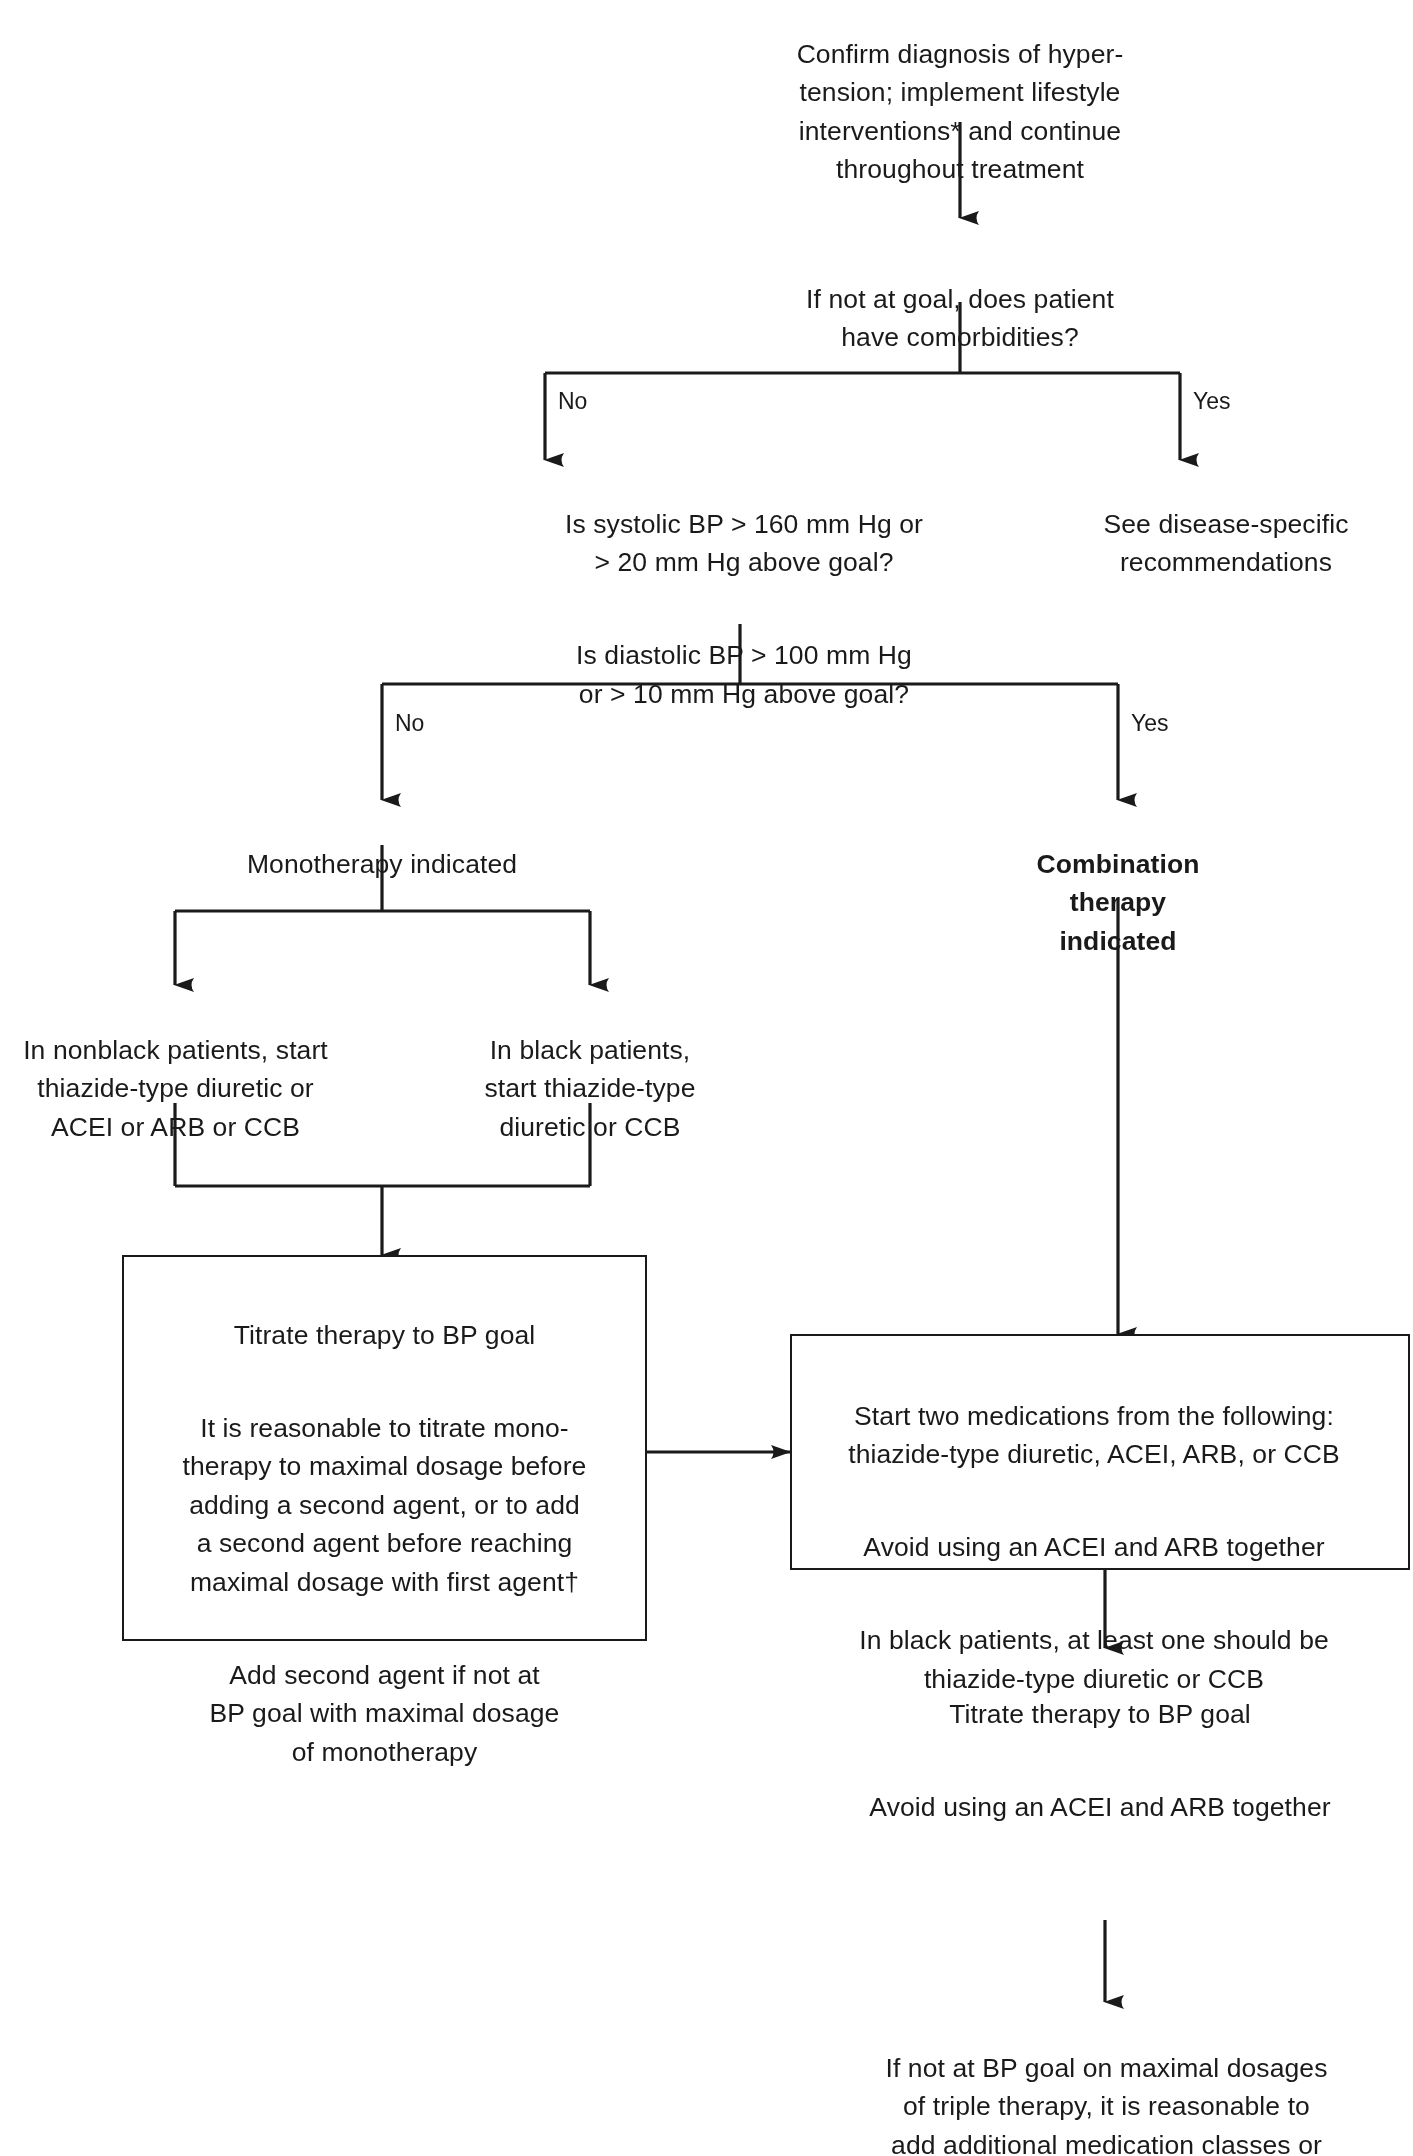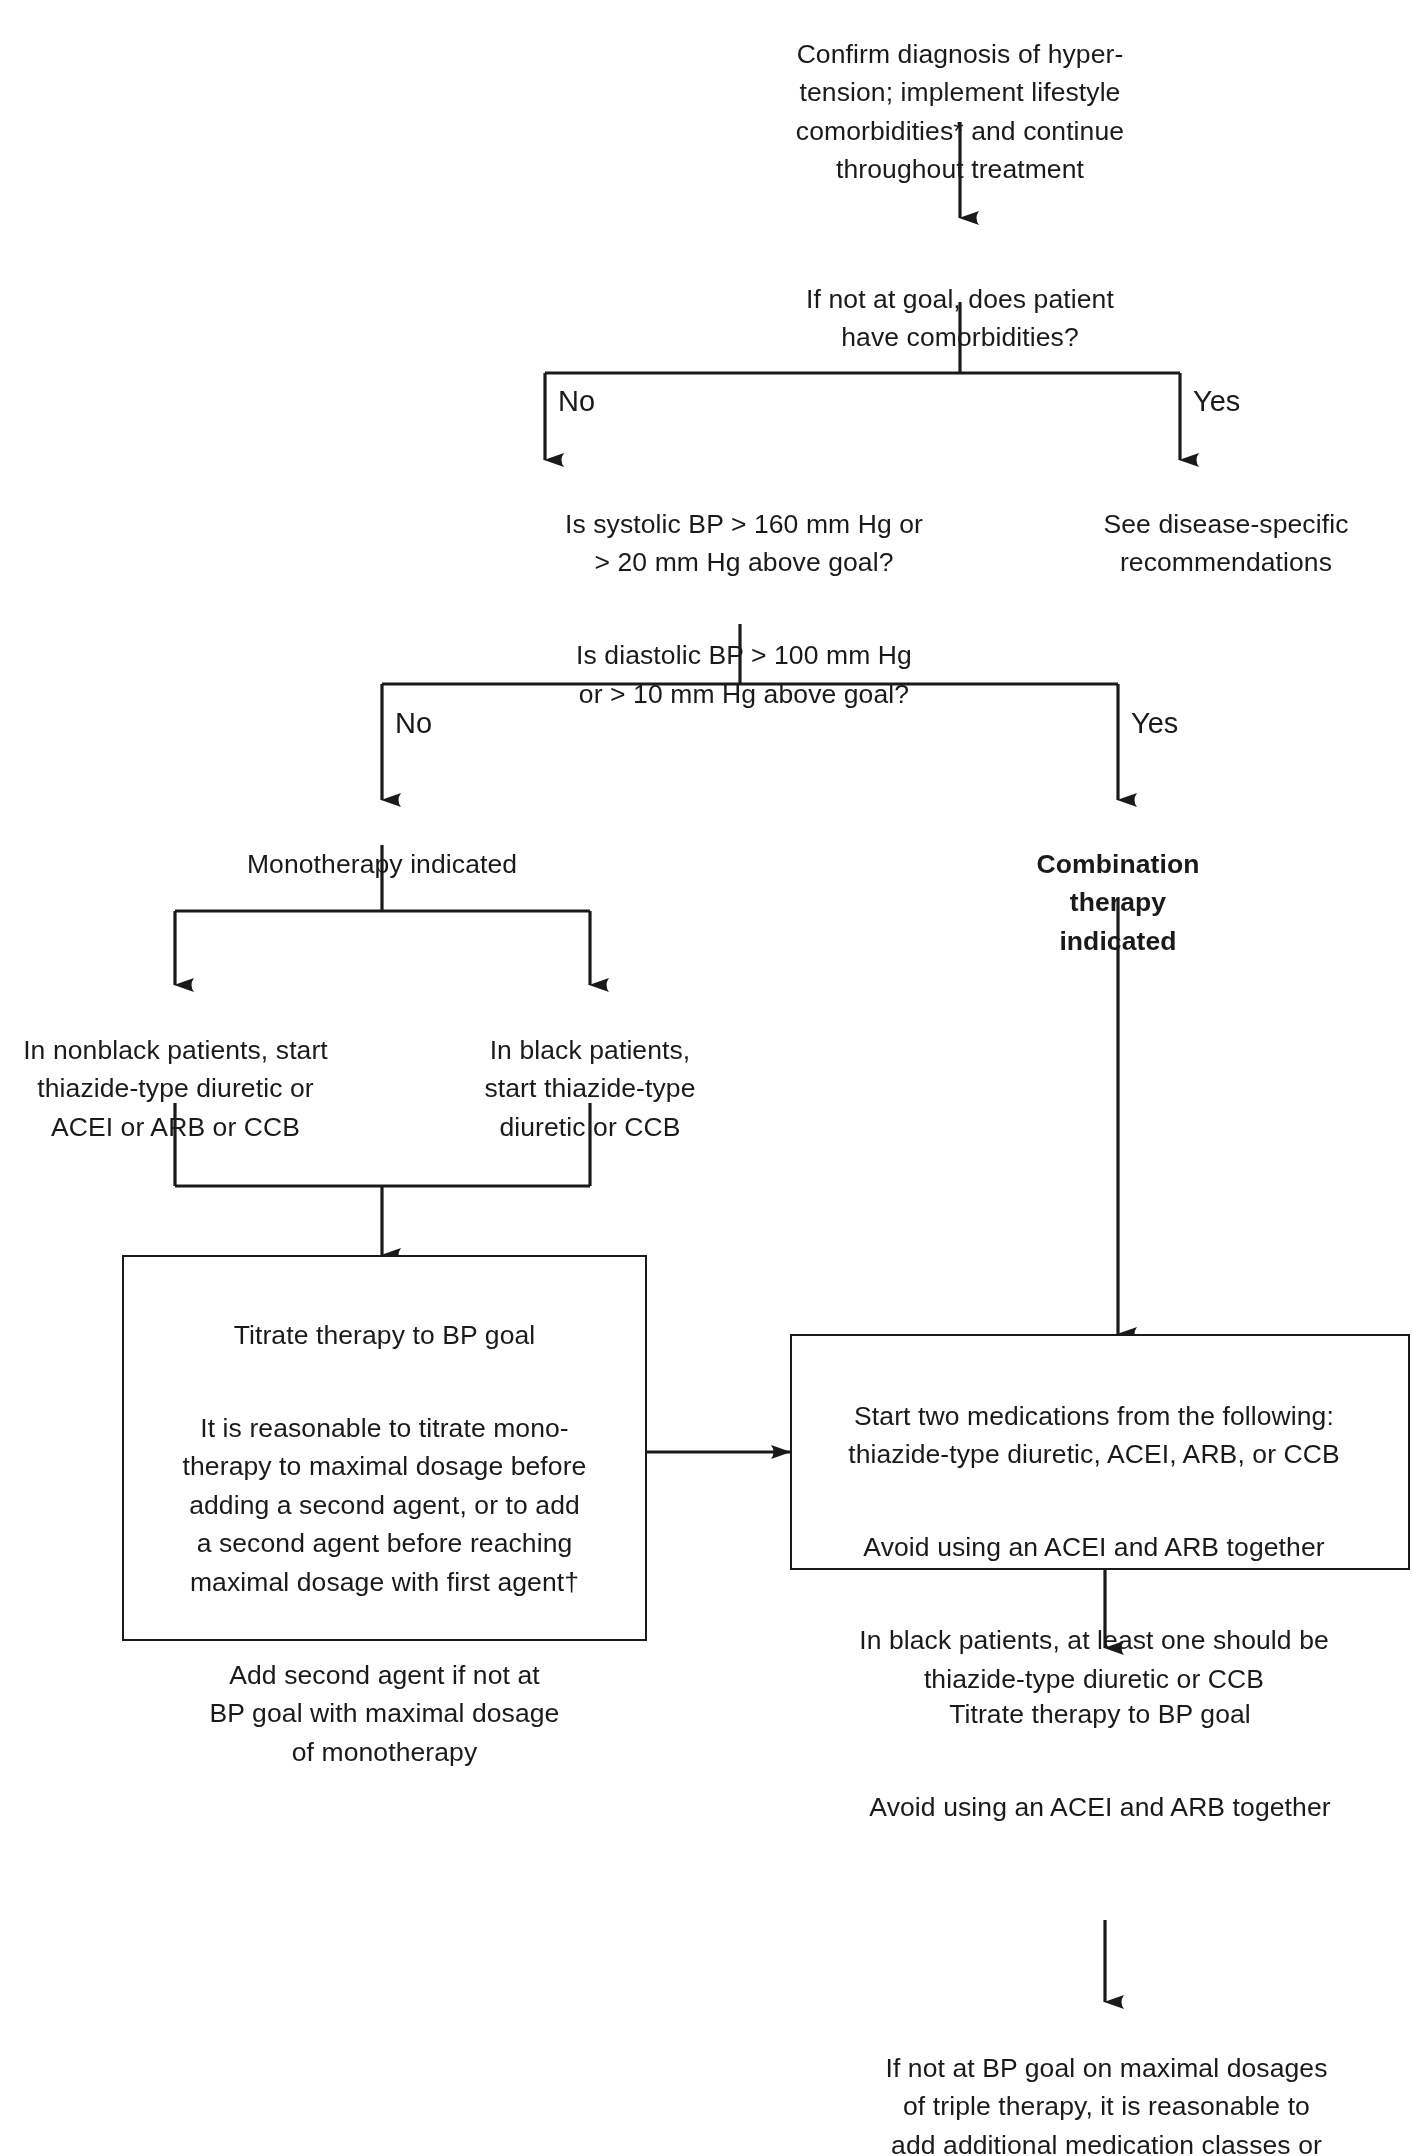--- a/index.html
+++ b/index.html
@@ -22,21 +22,21 @@
     color:#1a1a1a;
     white-space:pre-line;
     letter-spacing:0.1px;
   }
   .boxed {
     border:2px solid #1a1a1a;
     background:#ffffff;
   }
   .edge-label {
     position:absolute;
-    font-size:29px;
+    font-size:23px;
     line-height:30px;
     color:#1a1a1a;
   }
   .para { display:block; }
   .para + .para { margin-top:16px; }
 
   svg.wires { position:absolute; left:0; top:0; width:1413px; height:2156px; overflow:visible; }
 </style>
 </head>
 <body>
@@ -87,21 +87,21 @@
 
       <line x1="1105" y1="1570" x2="1105" y2="1648" marker-end="url(#ah)"></line>
 
       <line x1="1105" y1="1920" x2="1105" y2="2002" marker-end="url(#ah)"></line>
     </g>
   </svg>
 
   <div class="node" style="left:770px; top:-4px; width:380px;">
     <span>Confirm diagnosis of hyper-
 tension; implement lifestyle
-comorbidities* and continue
+interventions* and continue
 throughout treatment</span>
   </div>
 
   <div class="node" style="left:760px; top:241px; width:400px;">
     <span>If not at goal, does patient
 have comorbidities?</span>
   </div>
 
   <div class="edge-label" style="left:558px; top:386px;">
     <span>No</span>

